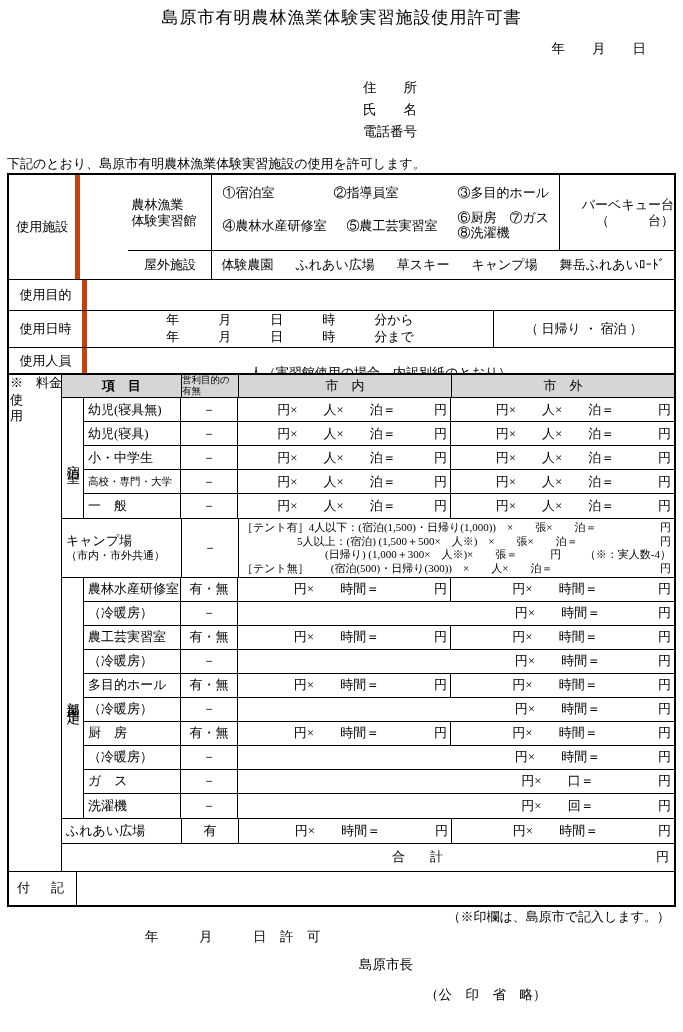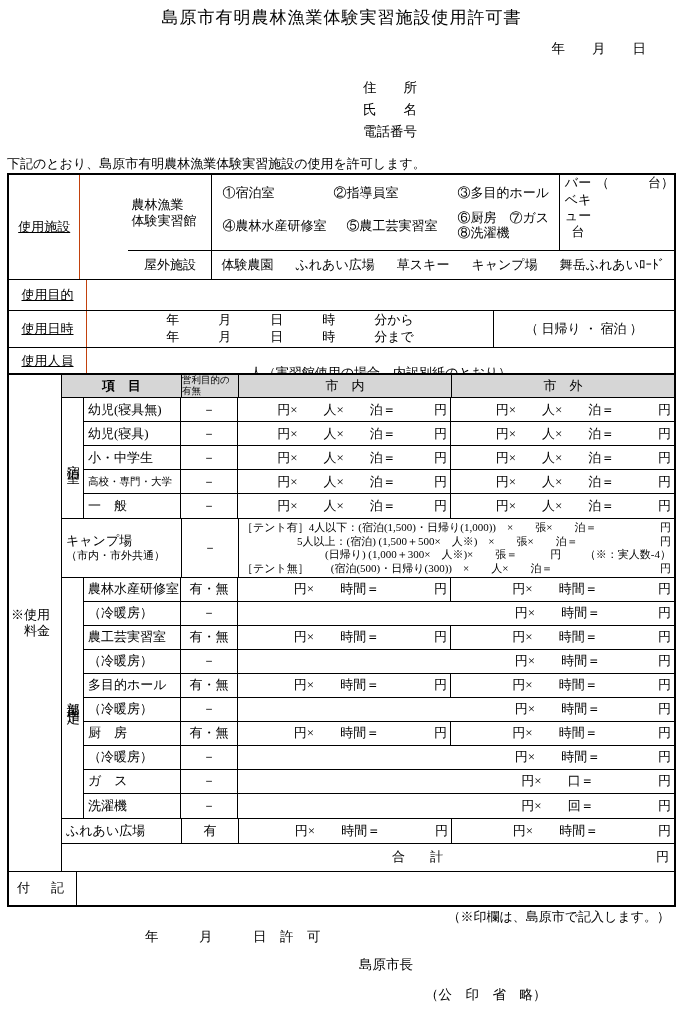--- a/index.html
+++ b/index.html
@@ -16,43 +16,43 @@
   .title { text-align:center; font-size:17px; letter-spacing:1px; margin-top:2px; }
   .date-line { text-align:right; padding-right:30px; margin-top:13px; font-size:13.5px; }
   .applicant { margin:22px 0 0 356px; font-size:13.5px; }
   .applicant div { height:22px; }
   .intro { margin-top:10px; font-size:13px; }
 
   
   .upper { border:2px solid #000; margin-top:1px; }
 
   .u-facility { border-bottom:1px solid #000; display:flex; }
-  .u-label { width:78px; border-right:1px solid #c2410c; display:flex; align-items:center; justify-content:center;text-decoration:underline; }
+  .u-label { width:78px; border-right:5px solid #c2410c; display:flex; align-items:center; justify-content:center; }
   .u-facility-content { flex:1; display:flex; flex-direction:column;margin-left:48px; }
   .u-sub-a { display:flex; border-bottom:1px solid #000; height:76px; }
   .hall-cell { width:84px; border-right:1px solid #000; display:flex; flex-direction:column; justify-content:center; padding-left:3px; }
   .rooms-cell { flex:1; border-right:1px solid #000; display:flex; flex-direction:column; justify-content:space-around; padding:4px 10px; }
   .rooms-line { display:flex; justify-content:space-between; align-items:center;gap:20px; }
   .rooms-stack { display:flex; flex-direction:column; line-height:1.15; }
-  .bbq-cell { width:114px; display:flex; flex-direction:row; justify-content:center; text-align:center; }
+  .bbq-cell { width:114px; display:flex; flex-direction:column; justify-content:center; text-align:center;align-items:flex-end; }
   .u-sub-b { display:flex; height:28px; }
   .outdoor-label { width:84px; border-right:1px solid #000; display:flex; align-items:center; justify-content:center; }
   .outdoor-items { flex:1; display:flex; justify-content:space-between; align-items:center; padding:0 9px; }
 
   .u-purpose { border-bottom:1px solid #000; height:31px; display:flex;gap:44px; }
   .u-datetime { border-bottom:1px solid #000; height:37px; display:flex; }
   .dt-center { flex:1; border-right:1px solid #000; display:flex; flex-direction:column; justify-content:center; align-items:center; line-height:1.3; }
   .dt-right { width:180px; display:flex; align-items:center; justify-content:center; }
   .u-people { height:25px; display:flex; }
   .people-value { flex:1; display:flex; align-items:center; justify-content:center;margin-top:24px; }
 
   
   .fee-outer { border:2px solid #000; border-top:none; }
   .fee-main { display:flex; border-bottom:1px solid #000; }
-  .fee-left { width:53px; border-right:1px solid #000; display:flex; flex-direction:column; justify-content:center; padding-left:2px; }
+  .fee-left { width:53px; border-right:1px solid #000; display:flex; flex-direction:row; justify-content:center; padding-left:2px; }
   .fee-right { flex:1; display:flex; flex-direction:column; }
 
   .fh { display:flex; background:#d6d6d6; border-bottom:1px solid #000; height:23px; }
   .fh div { display:flex; align-items:center; justify-content:center; }
   .col-item { width:120px; border-right:1px solid #000;font-weight:bold; }
   .col-profit { width:57px; border-right:1px solid #000; }
   .col-in { width:213px; border-right:1px solid #000; }
   .col-out { flex:1; }
   .profit-small { font-size:9.5px; }
 

